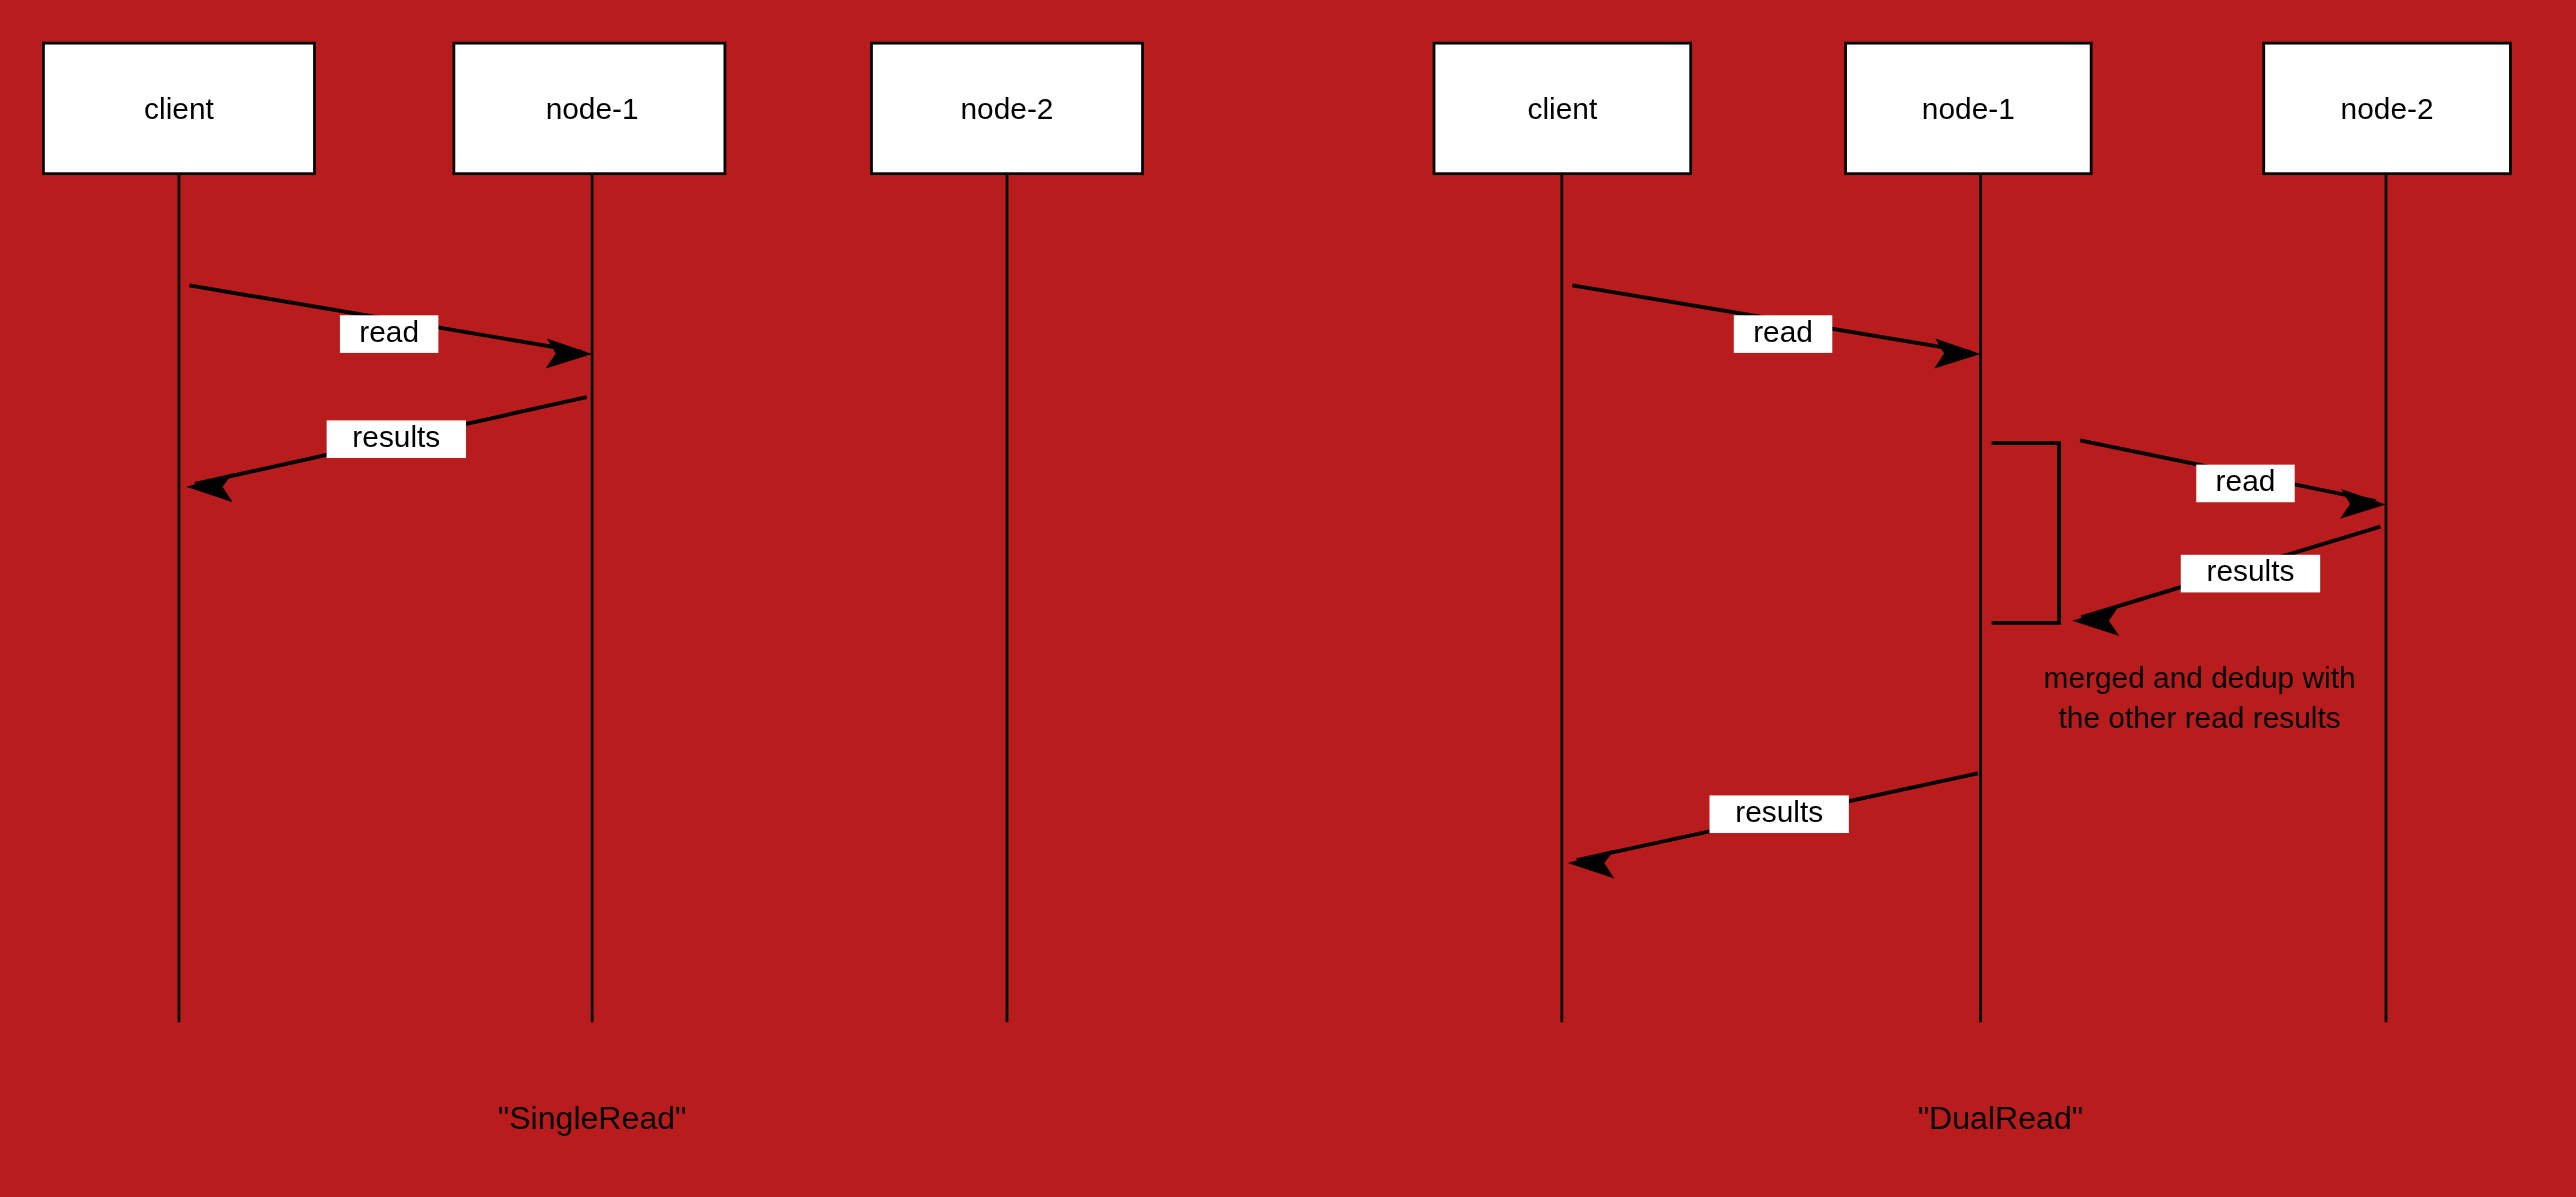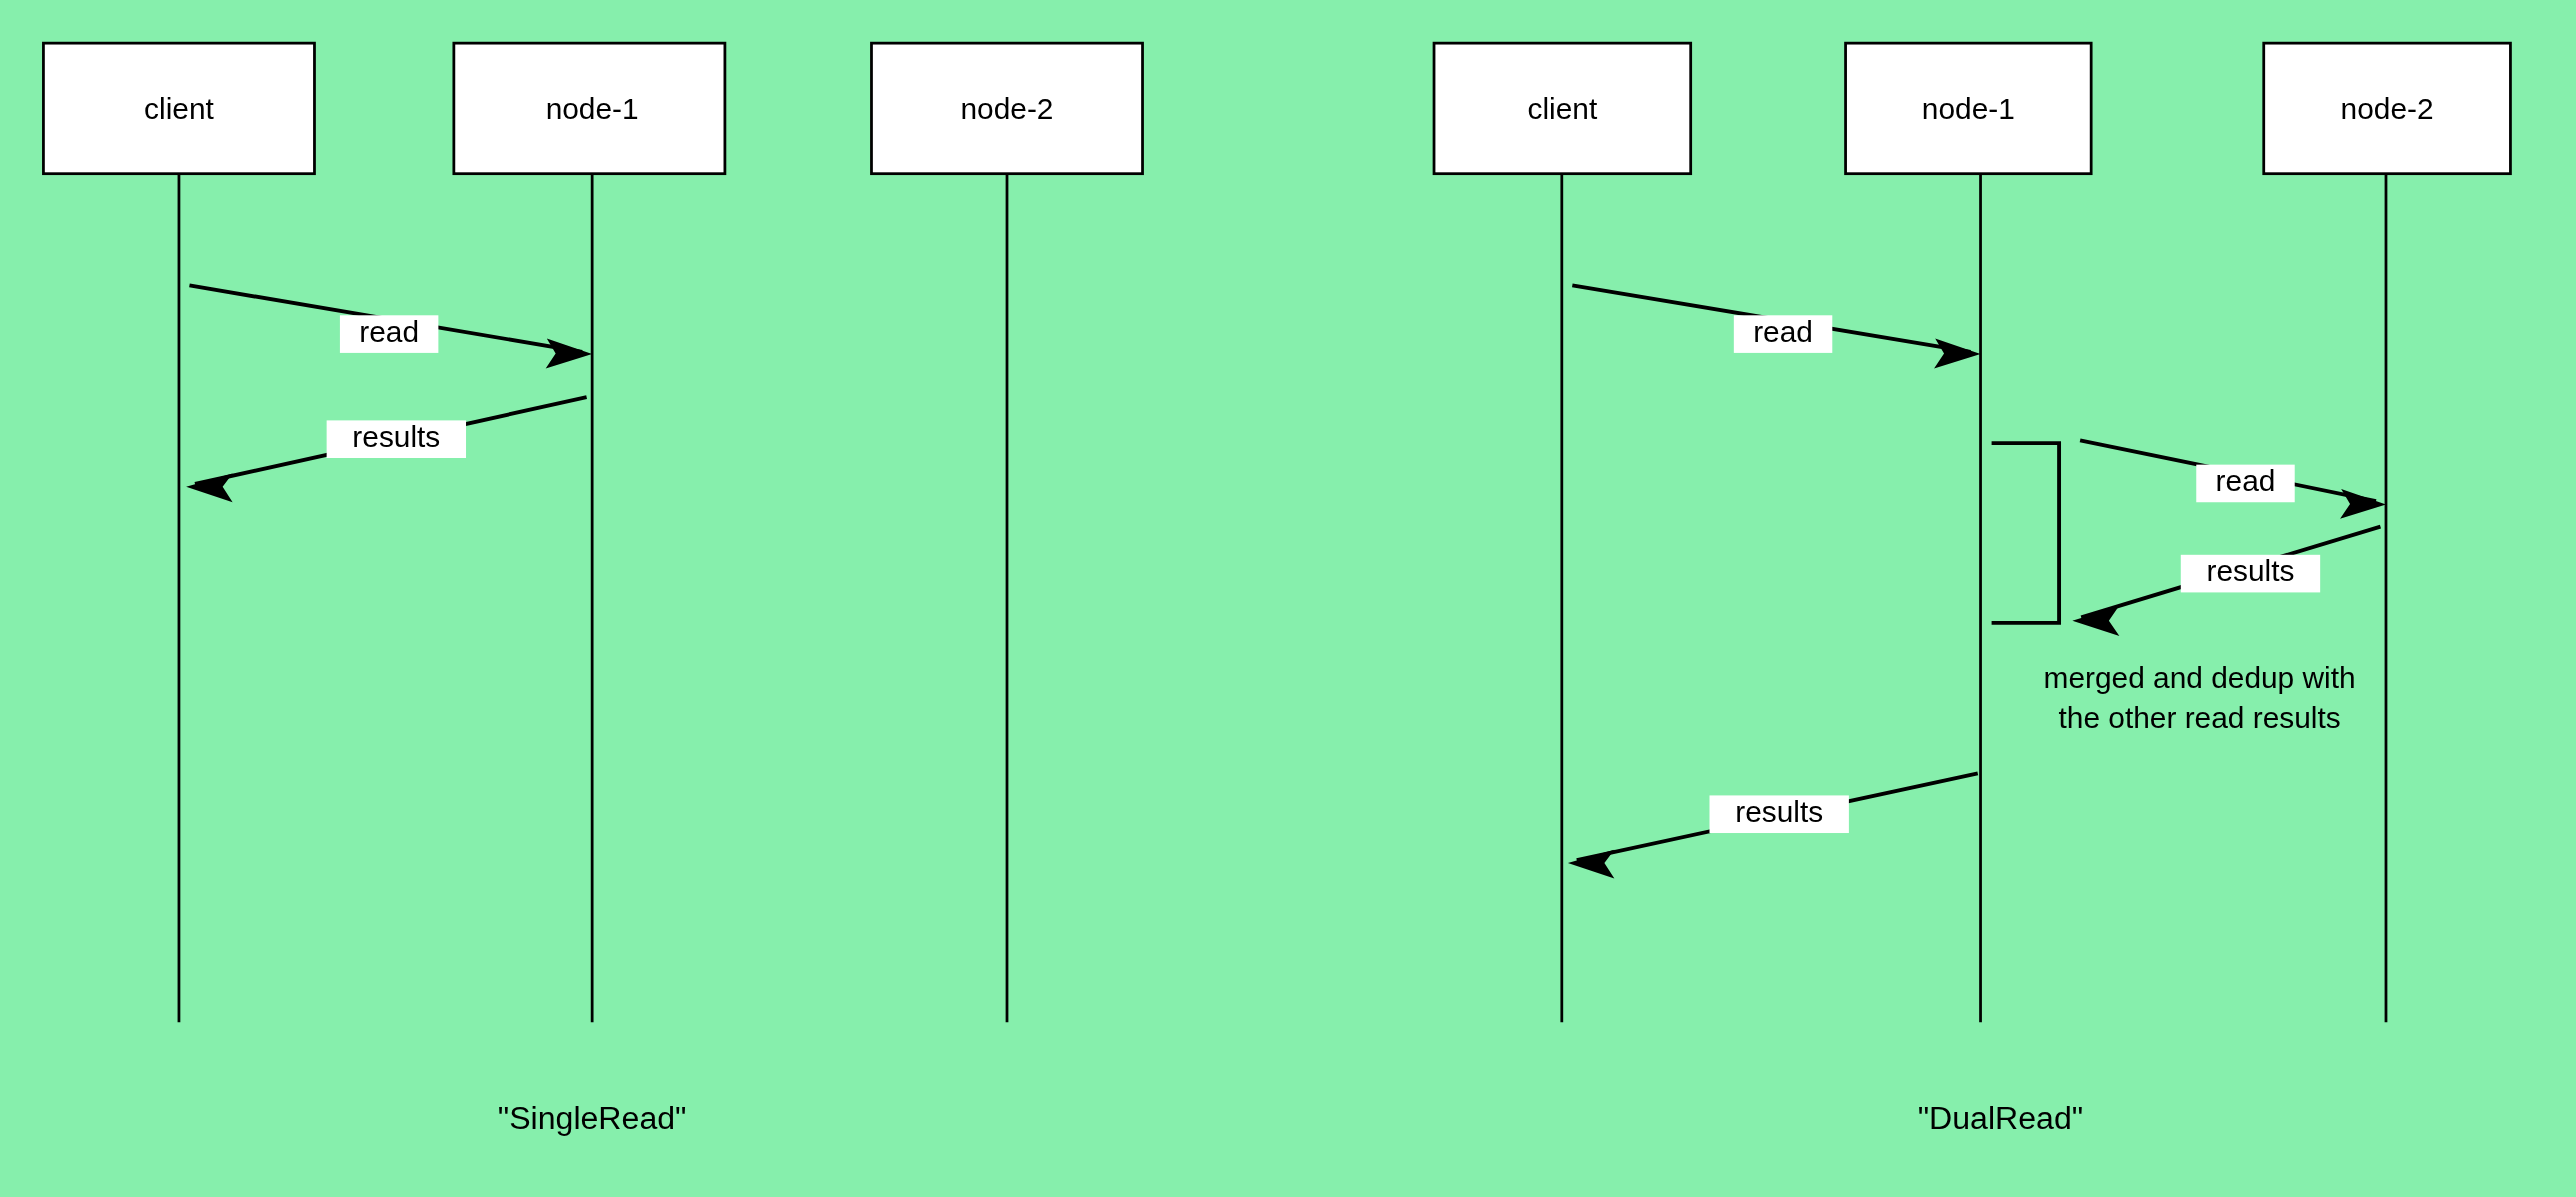--- a/index.html
+++ b/index.html
@@ -10,21 +10,21 @@
   body {
     width: 2576px;
     height: 1197px;
     font-family: "Liberation Sans", sans-serif;
     overflow: hidden;
   }
   #stage {
     position: relative;
     width: 2576px;
     height: 1197px;
-    background: #86efac;
+    background: #b91c1c;
     text-decoration: underline;
   }
   svg.diagram-canvas {
     position: absolute;
     top: 0;
     left: 0;
     width: 2576px;
     height: 1197px;
     display: block;
   }

